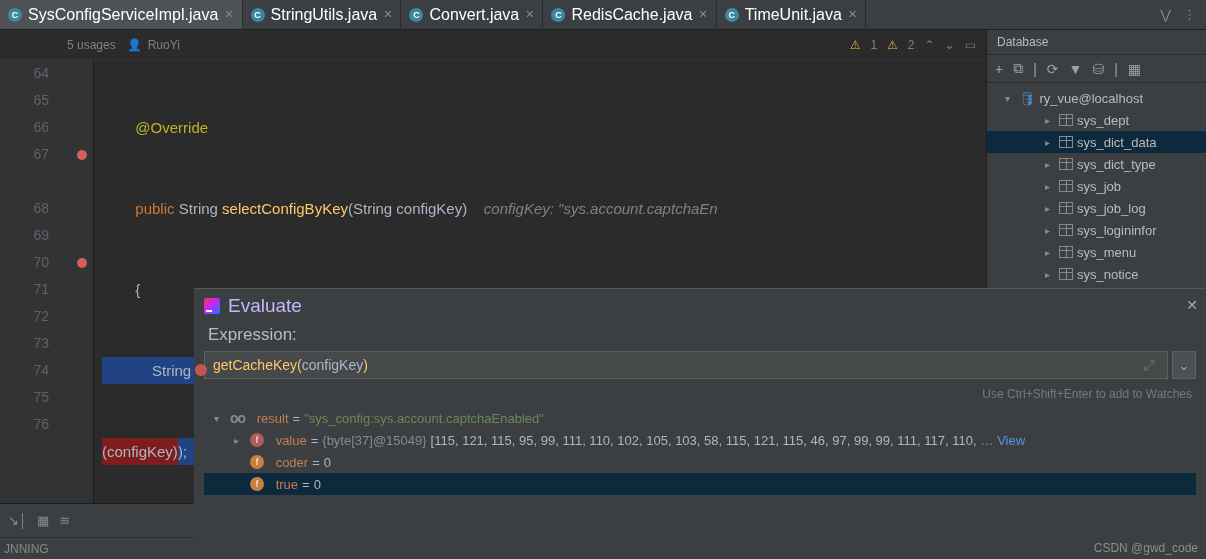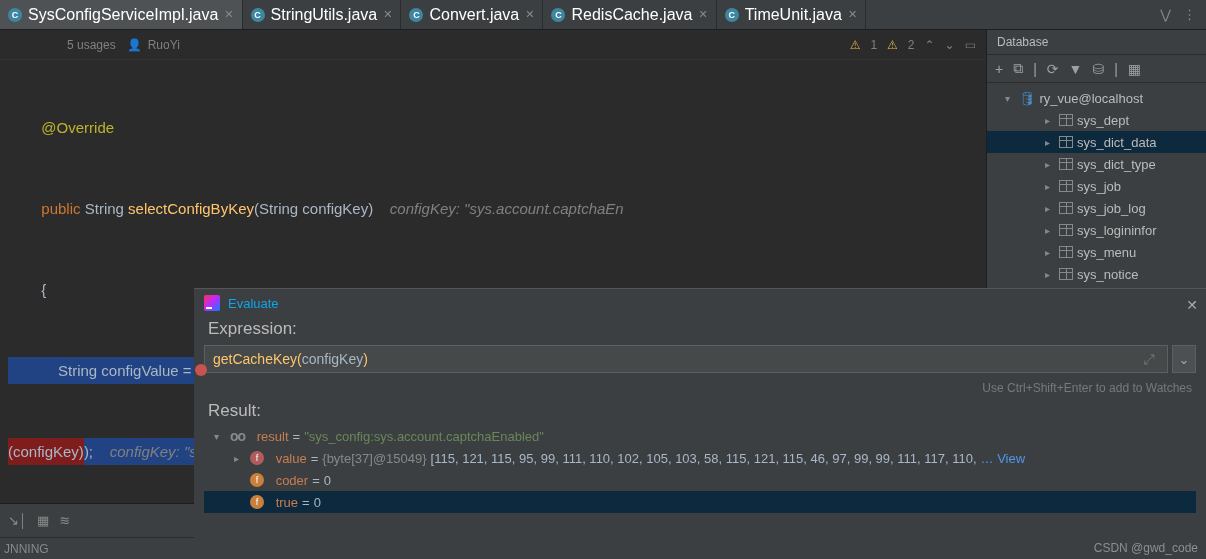--- a/index.html
+++ b/index.html
@@ -34,21 +34,21 @@
 .sb-tools span{cursor:pointer}
 .sb-tree{flex:1;overflow:auto;padding:4px 0}
 .sb-node{display:flex;align-items:center;gap:4px;height:22px;padding-left:18px;cursor:pointer;color:#bbb;white-space:nowrap}
 .sb-node.lvl1{padding-left:58px}
 .sb-node.sel{background:#0d293e}
 .sb-node .chev{color:#888;width:10px;font-size:10px}
 .tbl-icon{display:inline-block;width:14px;height:12px;border:1px solid #888;background:linear-gradient(#888,#888) 0 3px/100% 1px no-repeat,linear-gradient(#888,#888) 6px 0/1px 100% no-repeat}
 .db-icon{color:#4a93d2}
 .eval-popup{position:absolute;left:194px;top:288px;right:0;background:#3c3f41;border-top:1px solid #555;display:flex;flex-direction:column;z-index:20;height:271px}
 .eval-hdr{display:flex;align-items:center;gap:8px;padding:6px 10px}
-.eval-hdr .etitle{color:#0ea5e9;font-size:13px}
+.eval-hdr .etitle{color:#c4b5fd;font-size:19px}
 .eval-close{position:absolute;right:8px;top:8px;color:#aaa;cursor:pointer;font-size:14px}
 .eval-lbl{padding:2px 14px;color:#bbb;font-size:17px}
 .eval-input-row{display:flex;padding:4px 10px;gap:4px}
 .eval-input{flex:1;background:#45494a;border:1px solid #5e6060;height:28px;padding:4px 8px;font-family:Consolas,monospace;font-size:14px;color:#a9b7c6;display:flex;align-items:center}
 .eval-input .p{color:#a9b7c6}
 .eval-input .par{color:#ffc66d}
 .expand-btn{width:20px;display:flex;align-items:center;justify-content:center;color:#777;cursor:pointer}
 .history-btn{width:24px;background:#4c5052;border:1px solid #5e6060;display:flex;align-items:center;justify-content:center;color:#aaa;cursor:pointer}
 .eval-hint{text-align:right;color:#787878;font-size:12px;padding:4px 14px}
 .eval-result{flex:1;overflow:auto;padding:2px 10px;font-family:Consolas,monospace;font-size:13px}
@@ -120,20 +120,36 @@
           <span class="warn-tri">⚠</span>
             <span>1</span>
           <span class="warn-tri">⚠</span>
             <span>2</span>
           <span>⌃</span>
           <span>⌄</span>
           <span>▭</span>
         </div>
       </div>
       <div class="editor">
+        <div class="gutter">
+          <div class="ln">64</div>
+          <div class="ln">65</div>
+          <div class="ln">66</div>
+          <div class="ln bp">67</div>
+          <div class="ln"></div>
+          <div class="ln">68</div>
+          <div class="ln">69</div>
+          <div class="ln bp">70</div>
+          <div class="ln">71</div>
+          <div class="ln">72</div>
+          <div class="ln">73</div>
+          <div class="ln">74</div>
+          <div class="ln">75</div>
+          <div class="ln">76</div>
+        </div>
         <div class="code">
           <div class="row"><span>        </span><span class="ann">@Override</span></div>
           <div class="row"><span>        </span><span class="kw">public</span><span> </span><span class="type">String</span><span> </span><span class="call">selectConfigByKey</span><span class="id">(String configKey)</span><span class="cmt">    configKey: "sys.account.captchaEn</span></div>
           <div class="row"><span>        {</span></div>
           <div class="row hl"><span>            String configValue = Convert.</span><span class="call" style="font-style:italic">toStr</span><span>(</span><span class="sel">redisCache</span><span>.</span><span class="call sel">getCacheObject</span><span>(</span><span class="call sel">getCacheKey</span></div>
           <div class="row hl"><span class="sel">(configKey)</span><span>);</span><span class="cmt">    configKey: "sys.account.captchaEnabled"      configValue: "true"</span></div>
           
           
           
           
@@ -231,21 +247,20 @@
     <div class="eval-input">
       <span class="call">getCacheKey</span>
         <span class="par">(</span>
         <span class="p">configKey</span>
         <span class="par">)</span>
       <span class="expand-btn" style="margin-left:auto">⤢</span>
     </div>
     <div class="history-btn">⌄</div>
   </div>
   <div class="eval-hint">Use Ctrl+Shift+Enter to add to Watches</div>
-  <div class="eval-lbl">Result:</div>
   <div class="eval-result">
     <div class="res-row">
         <span class="chev2">▾</span>
         <span class="oo">oo</span>
         <span>&nbsp;</span>
         <span class="rname">result</span>
         <span> = </span>
         <span class="rval">"sys_config:sys.account.captchaEnabled"</span>
       </div>
     <div class="res-row idn1">

